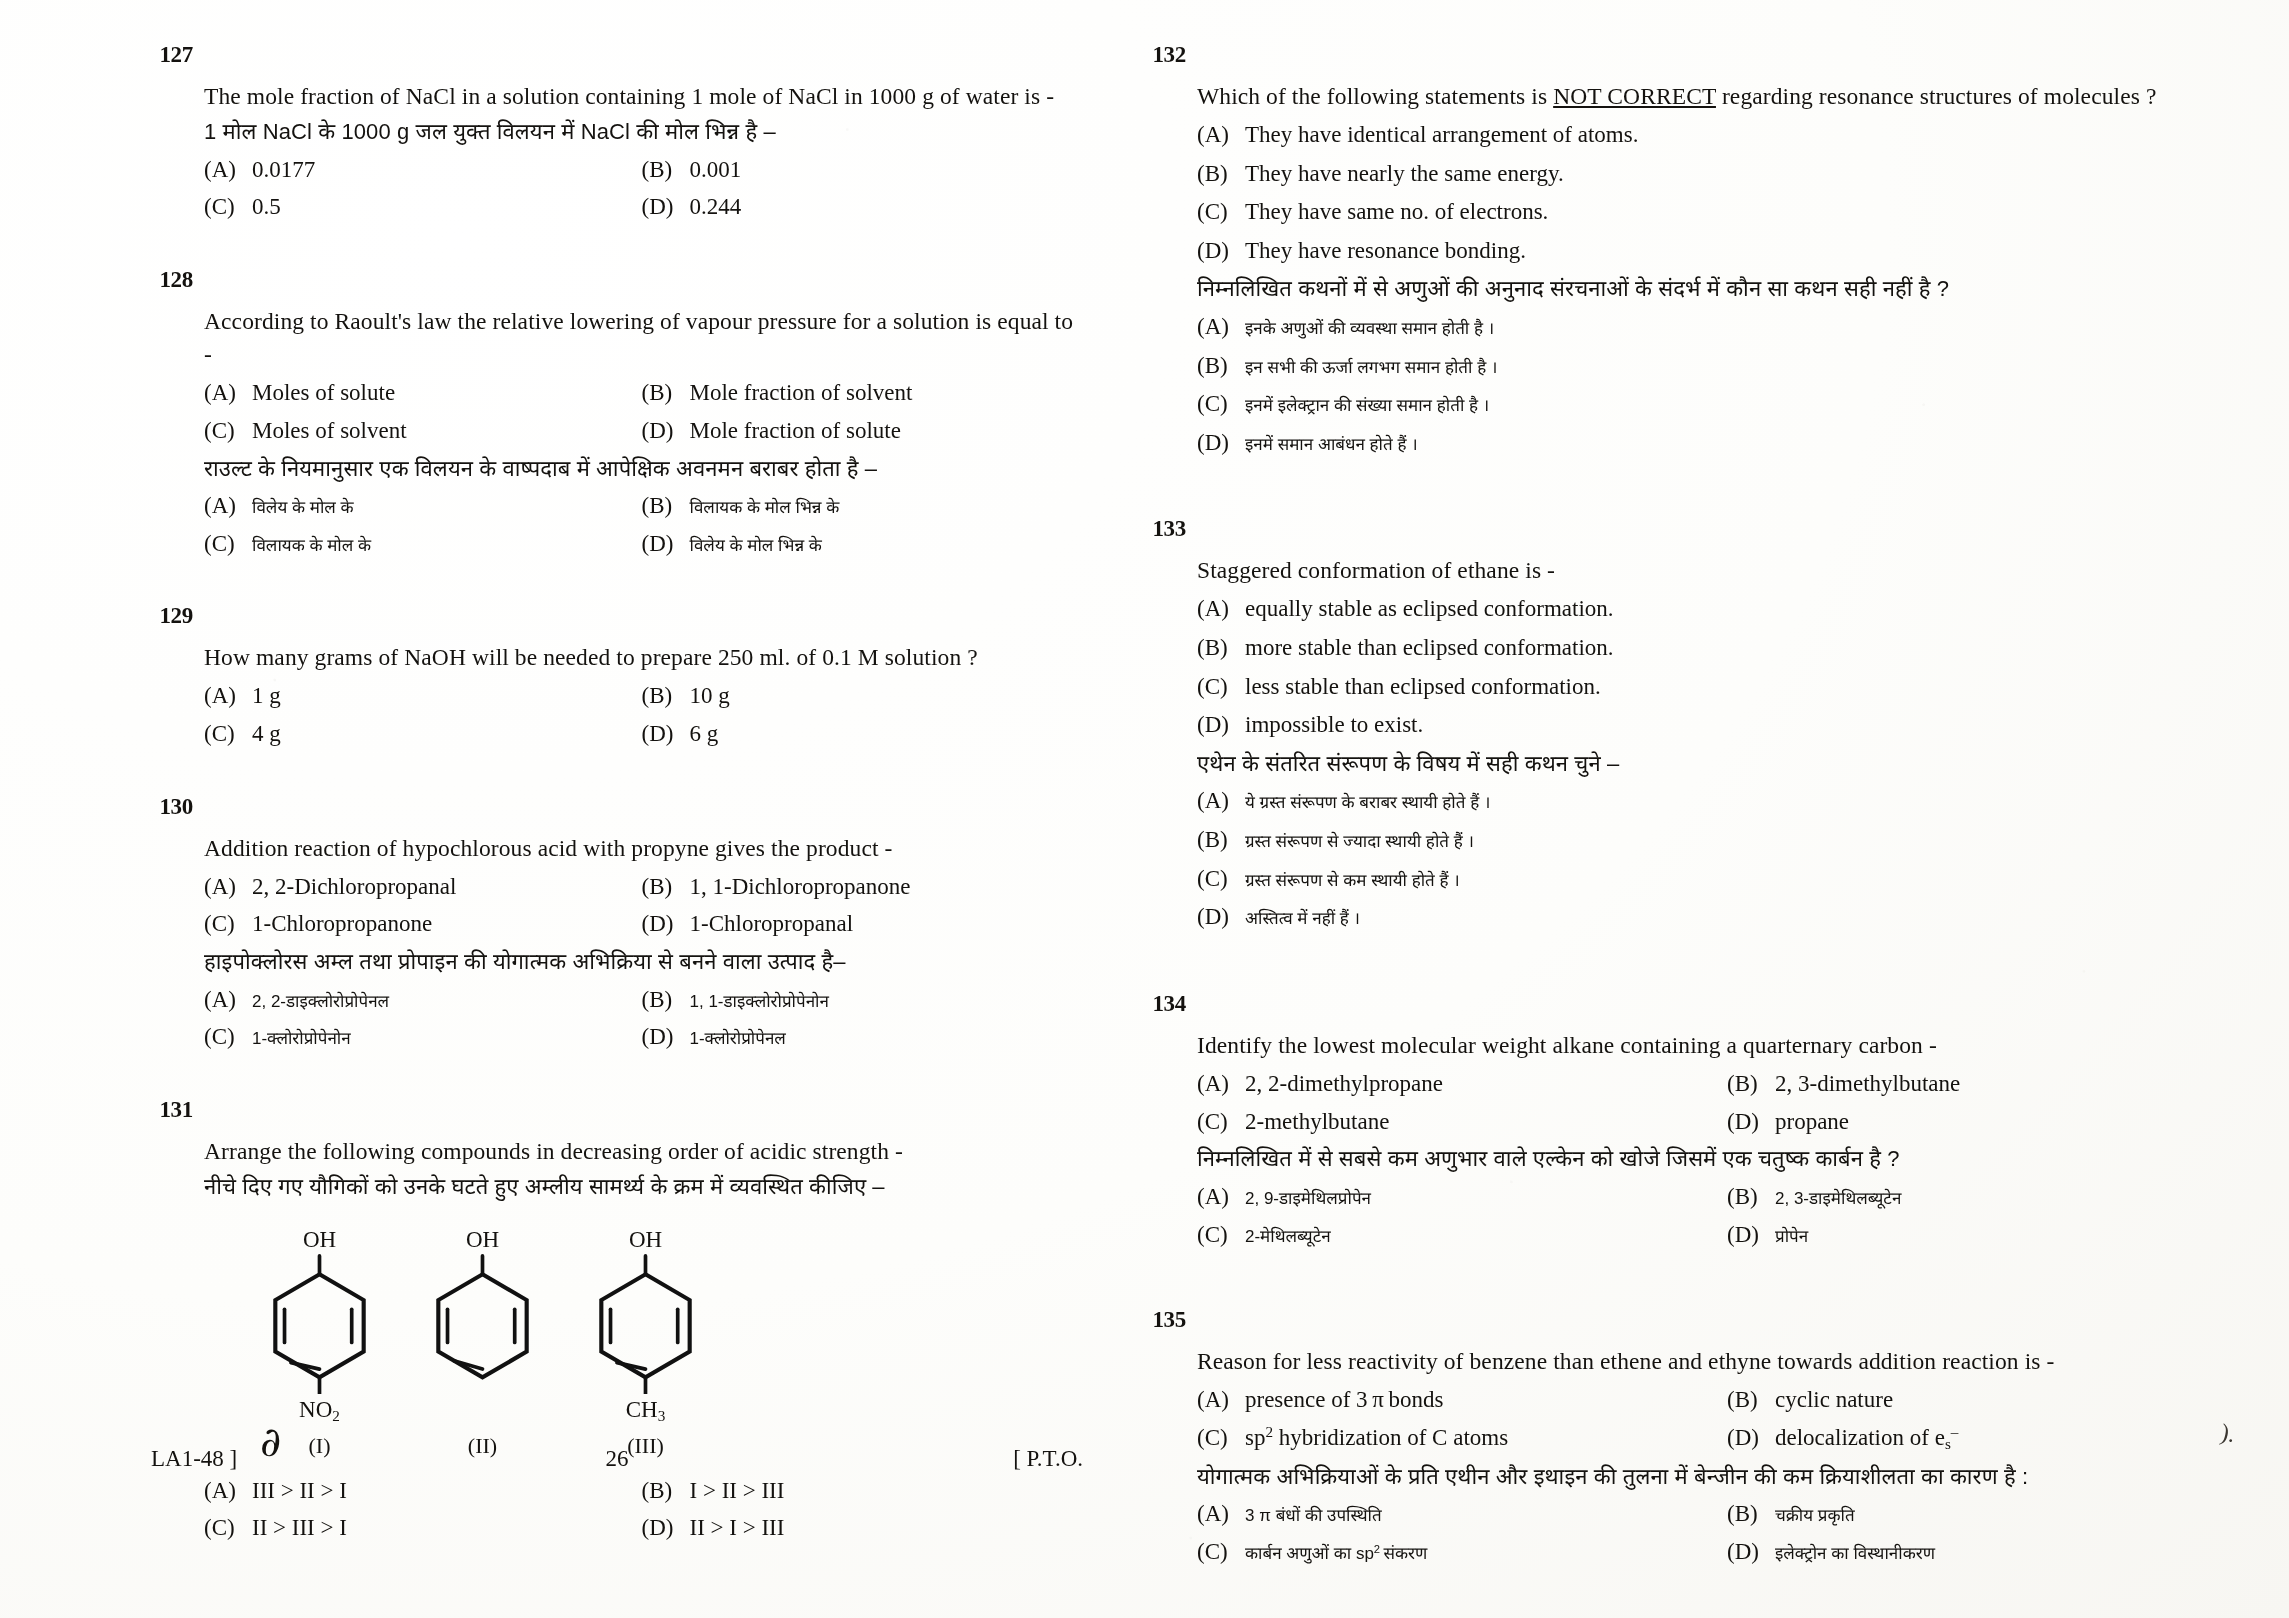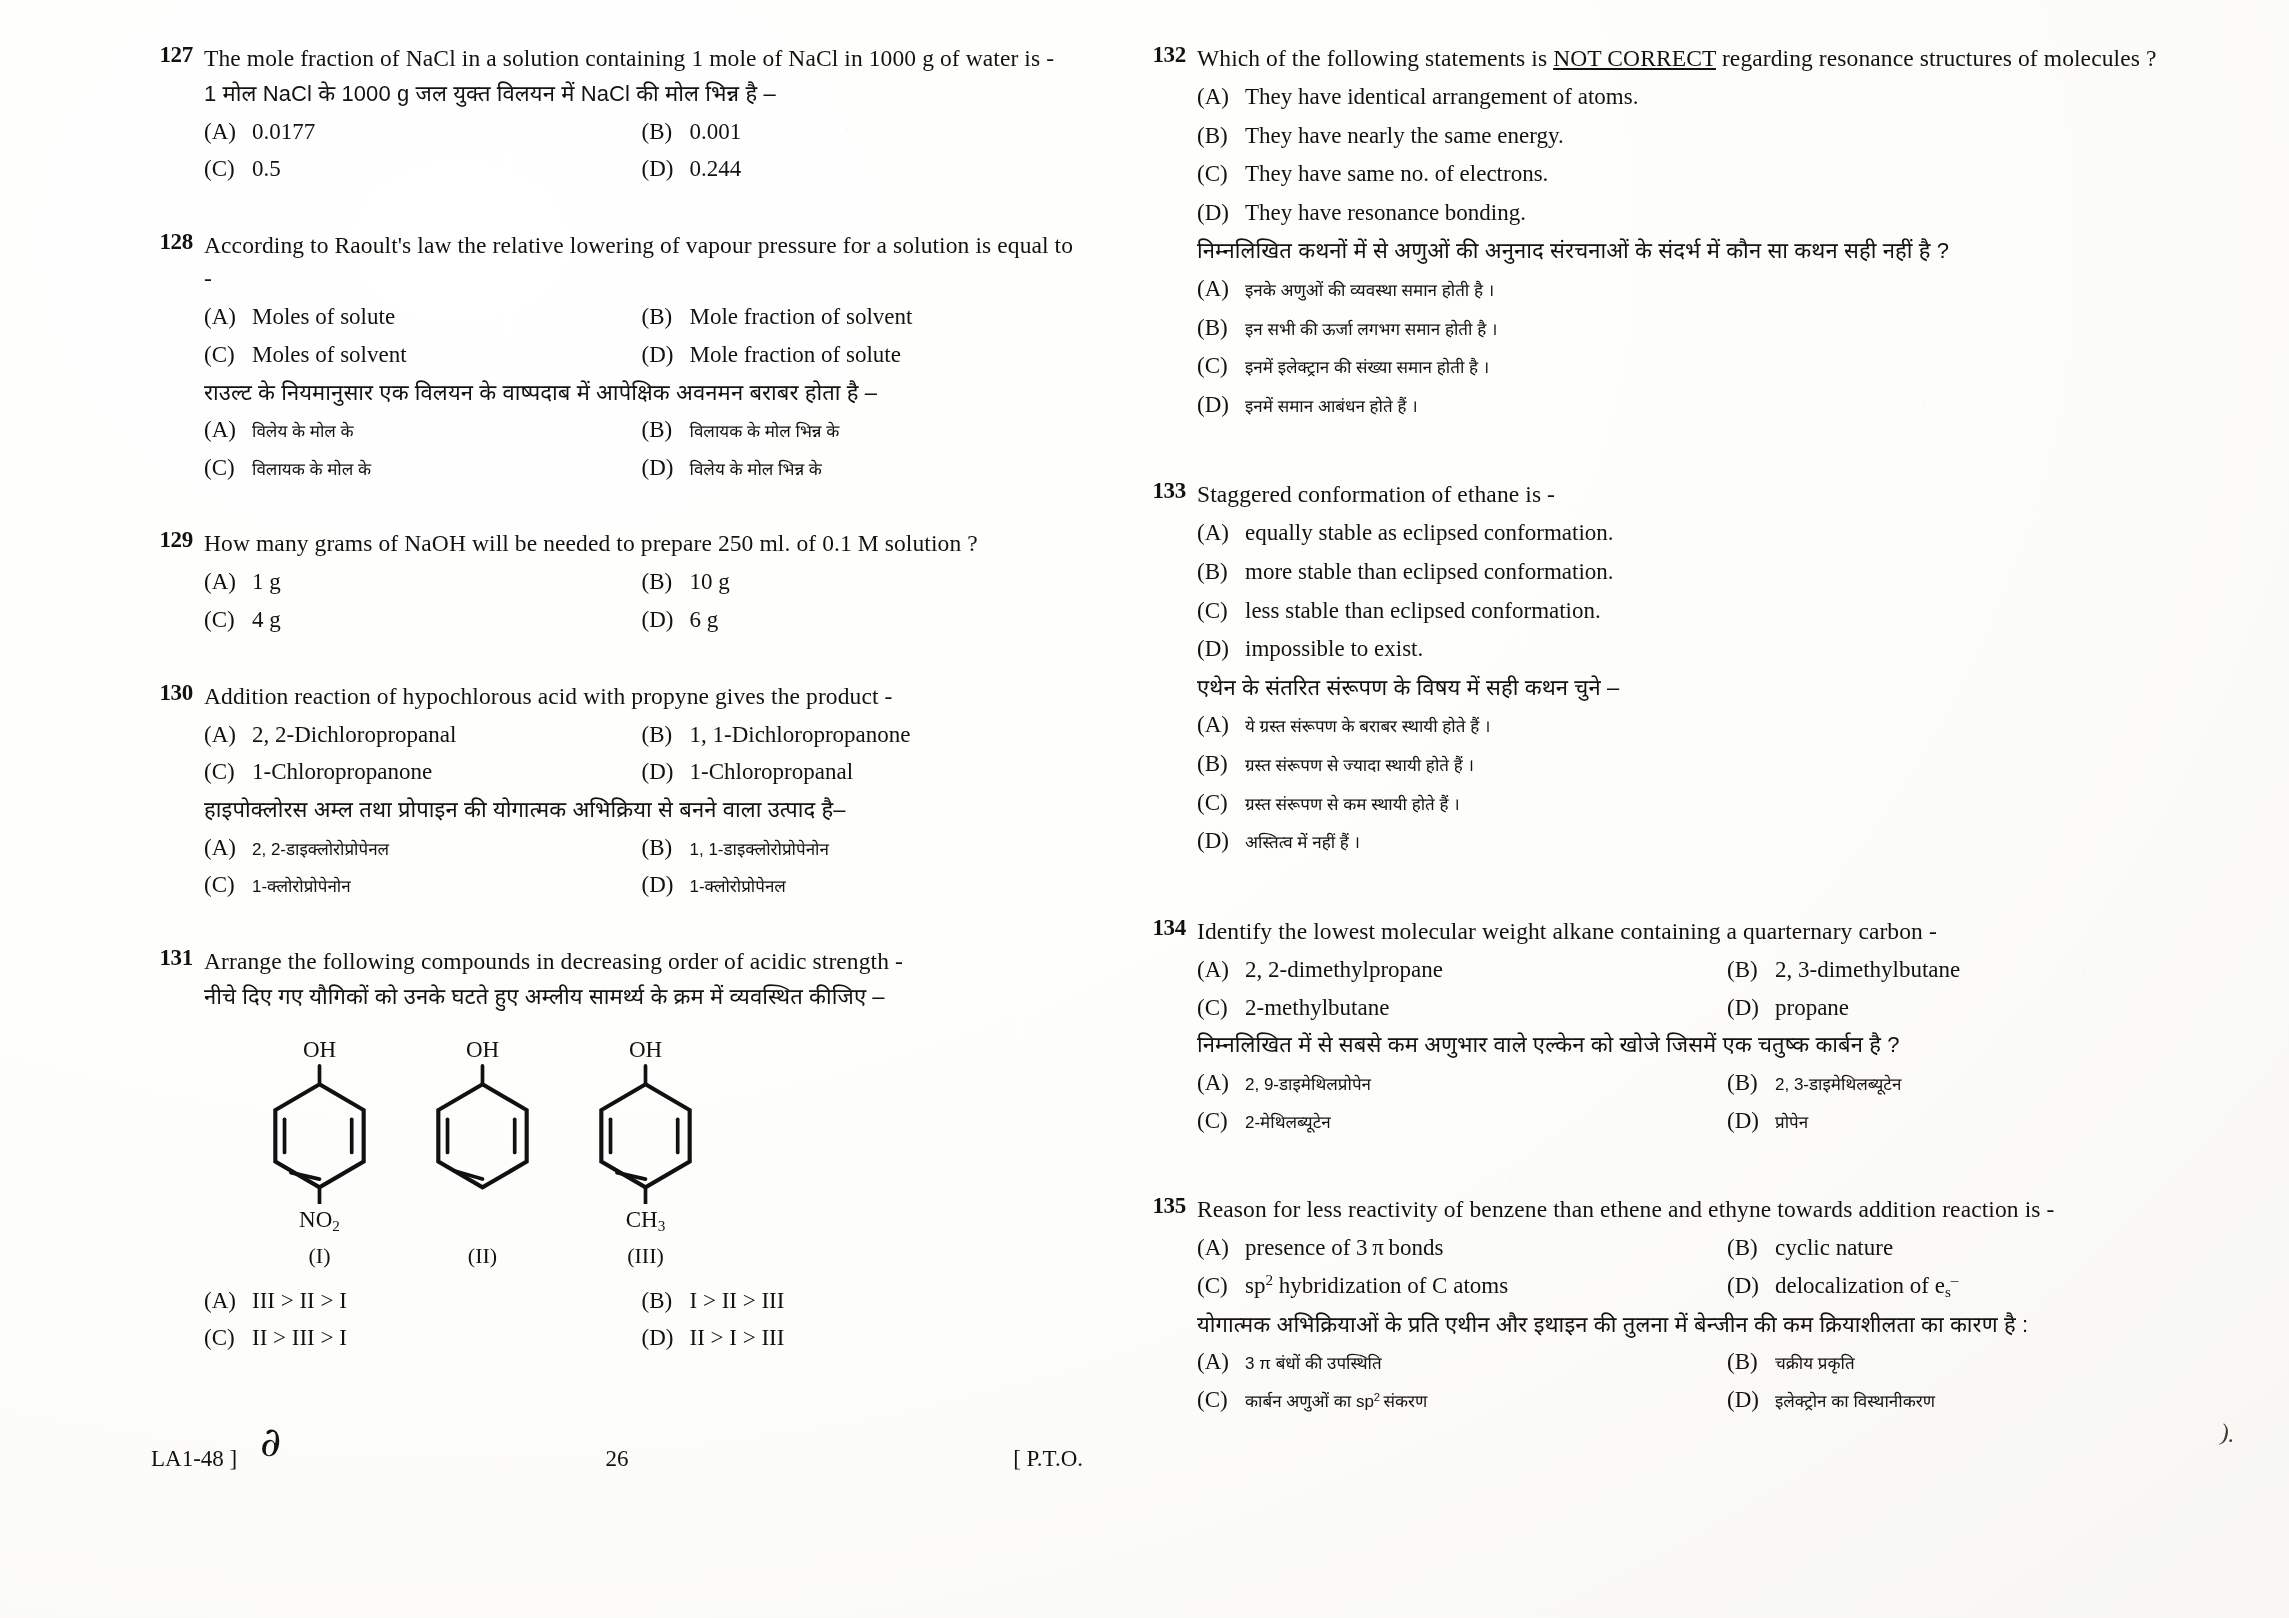--- a/index.html
+++ b/index.html
@@ -59,21 +59,21 @@
   }
   .q-num {
     font-weight: bold;
     font-size: 23px;
     width: 42px;
     flex: none;
     text-align: right;
     padding-right: 11px;
     letter-spacing: -0.3px;
   }
-  .q-body { flex: 1 1 auto; min-width: 0; }
+  .q-body { flex: 1 1 auto; min-width: 0; margin-top: 38px; }
 
   .stem {
     font-size: 23.5px;
     line-height: 1.42;
     letter-spacing: 0.1px;
   }
   .stem.hi, .opt-text.hi, .opt-line.hi {
     font-family: "Liberation Sans", "DejaVu Sans", sans-serif;
     font-size: 22px;
     line-height: 1.5;

